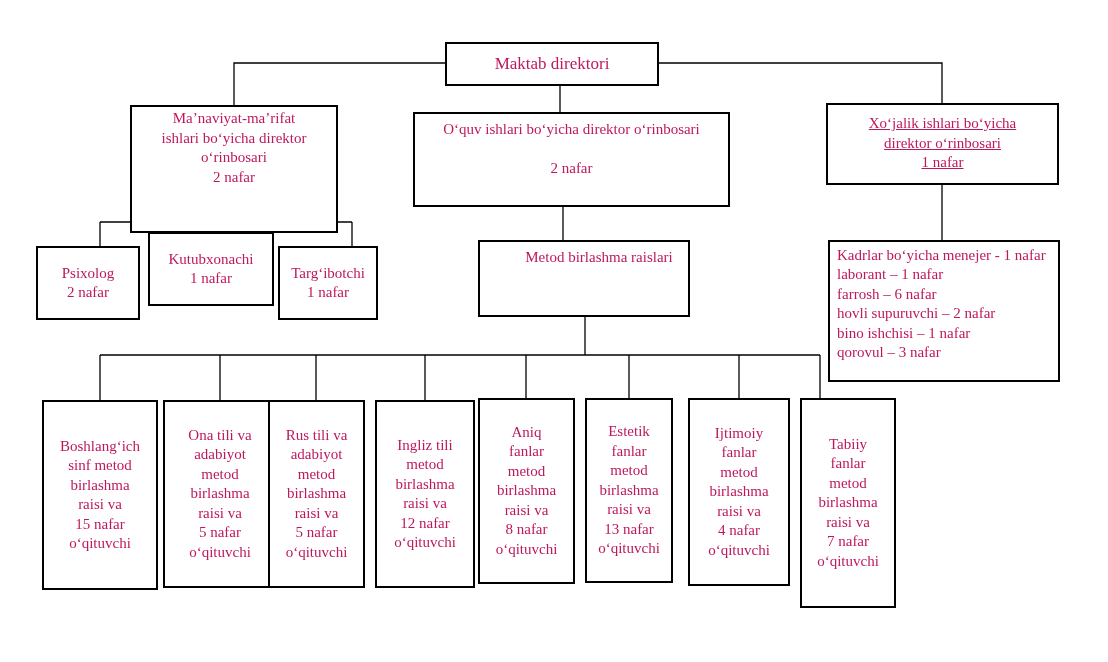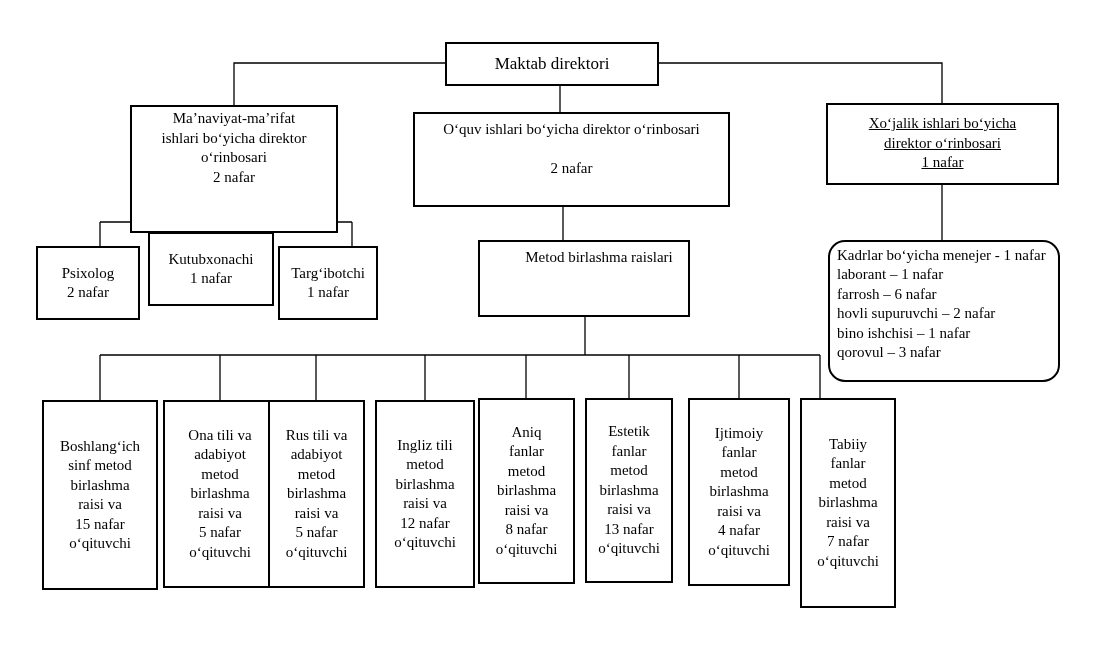--- a/index.html
+++ b/index.html
@@ -23,21 +23,21 @@
   }
   .node {
     position: absolute;
     box-sizing: border-box;
     border: 2px solid #000000;
     background: #ffffff;
     white-space: pre-line;
     text-align: center;
     font-size: 15px;
     line-height: 1.3;
-    color: #000000;
+    color: #be185d;
   }
   .node.vcenter {
     display: flex;
     align-items: center;
     justify-content: center;
   }
   .node.toppad {
     padding-top: 8px;
   }
   .node.root-box {
@@ -100,21 +100,21 @@
 2 nafar</div>
 
   <div class="node vcenter" style="left:148px; top:232px; width:126px; height:74px;">Kutubxonachi
 1 nafar</div>
 
   <div class="node vcenter" style="left:278px; top:246px; width:100px; height:74px;">Targʻibotchi
 1 nafar</div>
 
   <div class="node toppad" style="left:478px; top:240px; width:212px; height:77px; padding-top:6px;padding-left:30px;">Metod birlashma raislari</div>
 
-  <div class="node staff-list" style="left:828px; top:240px; width:232px; height:142px;border-radius:17px;">Kadrlar boʻyicha menejer -  1 nafar
+  <div class="node staff-list" style="left:828px; top:240px; width:232px; height:142px;">Kadrlar boʻyicha menejer -  1 nafar
 laborant – 1 nafar
 farrosh – 6 nafar
 hovli supuruvchi – 2 nafar
 bino ishchisi – 1 nafar
 qorovul – 3 nafar</div>
 
   <div class="node vcenter" style="left:42px; top:400px; width:116px; height:190px;">Boshlangʻich
 sinf metod
 birlashma
 raisi va

